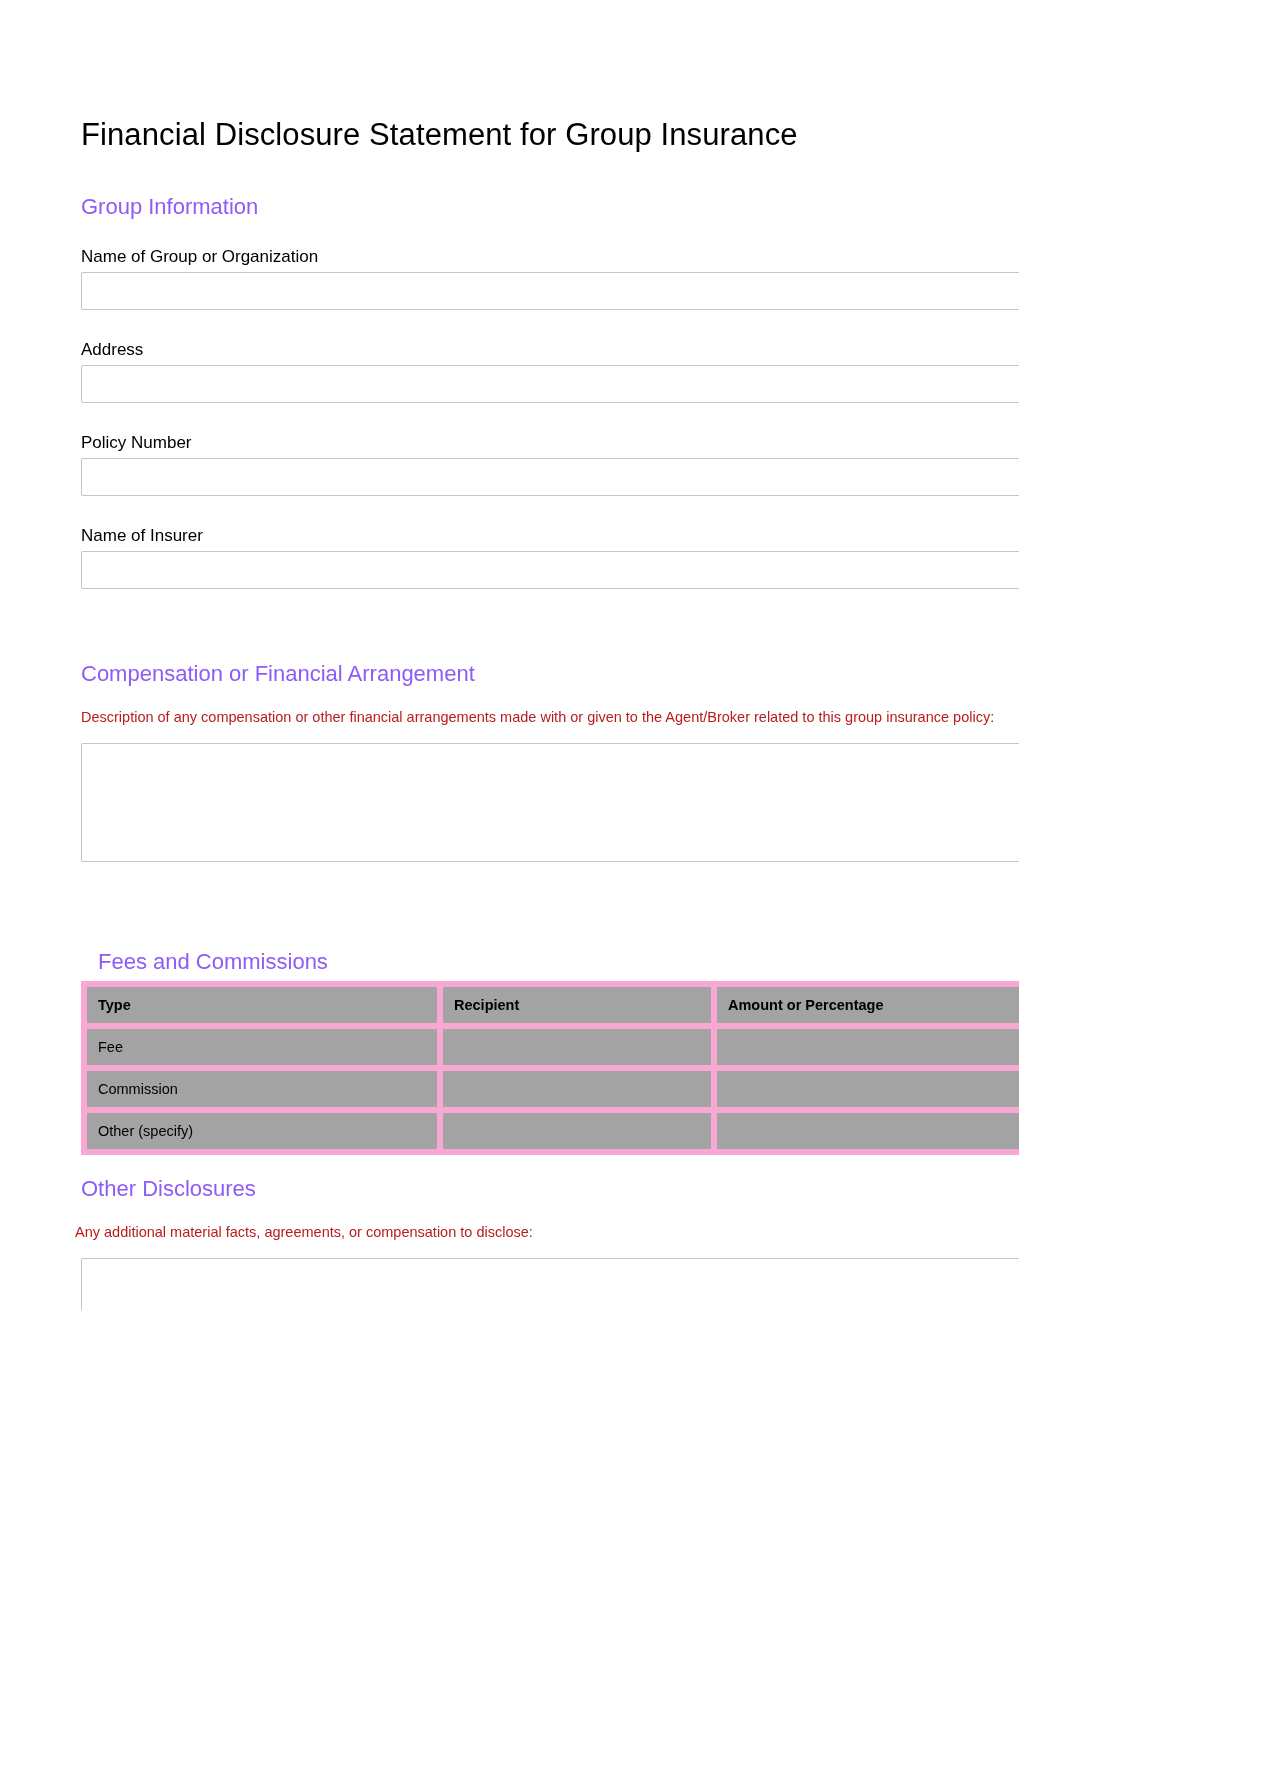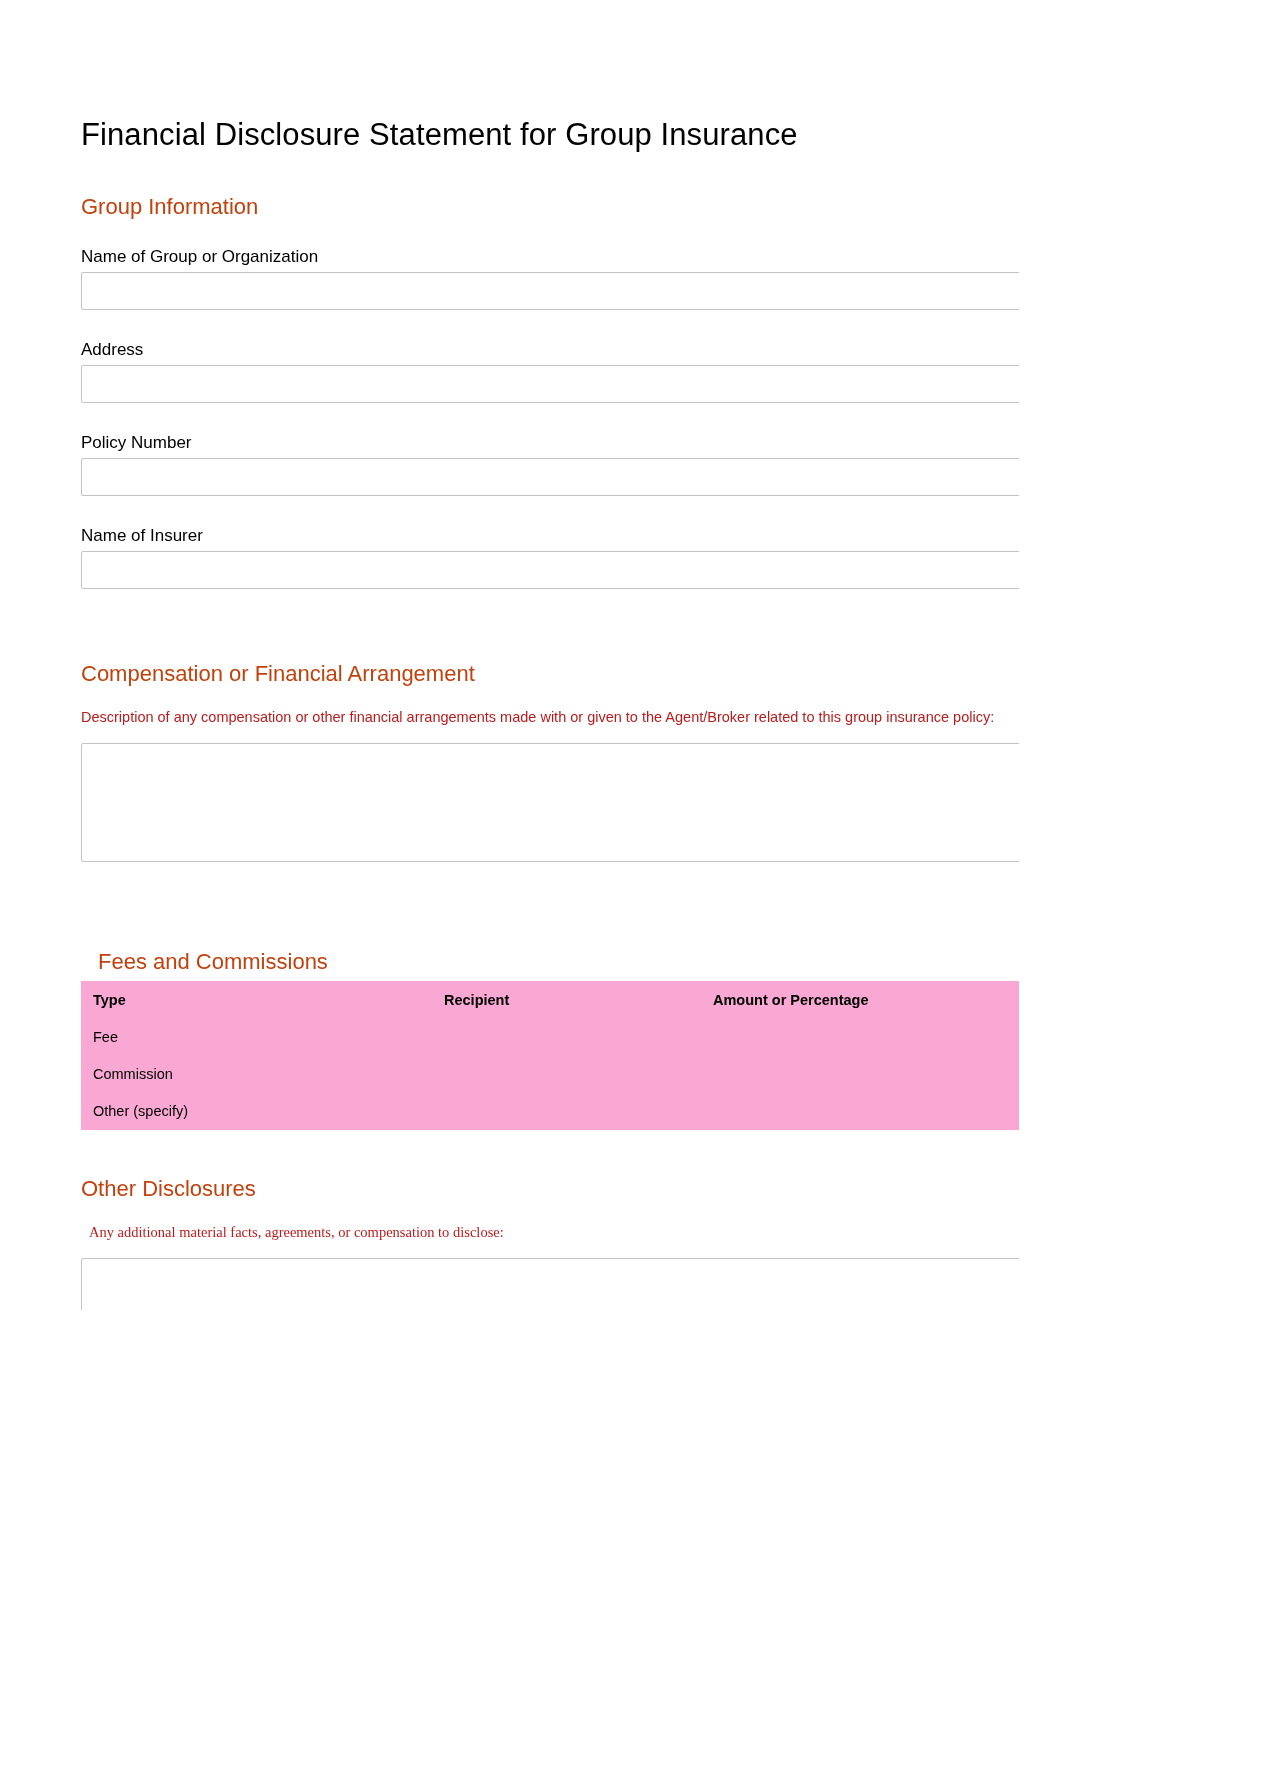--- a/index.html
+++ b/index.html
@@ -42,21 +42,21 @@
     line-height: 1.25;
     margin: 0 0 0 0;
     letter-spacing: 0.1px;
     color: #000;
   }
   .section-heading {
     font-size: 22px;
     font-weight: normal;
     line-height: 1.25;
     margin: 0;
-    color: #c2410c;
+    color: #8b5cf6;
   }
 
   .field-label {
     font-size: 17px;
     line-height: 1.3;
     color: #000;
   }
 
   .text-input {
     display: block;
@@ -95,28 +95,28 @@
     margin: 0;
   }
 
   table.fees {
     border-collapse: collapse;
     width: 1108px;
     table-layout: fixed;
   }
   table.fees th,
   table.fees td {
-    border: 1px solid #f9a8d4;
+    border: 6px solid #f9a8d4;
     text-align: left;
     vertical-align: middle;
     font-size: 14.5px;
     padding: 9px 11px;
     height: 18px;
     color: #000;
-    background: #f9a8d4;
+    background: #a3a3a3;
   }
   table.fees th {
     font-weight: bold;
   }
   .col-type    { width: 328px; }
   .col-recip   { width: 246px; }
   .col-amount  { width: 534px; }
 
   
   .abs { position: absolute; }
@@ -175,18 +175,18 @@
             <td>Other (specify)</td>
             <td></td>
             <td></td>
           </tr>
         </tbody>
       </table>
     </div>
 
     <h2 class="section-heading abs" style="left:81px; top:1175px;text-align:center;">Other Disclosures</h2>
 
-    <p class="para abs" style="left:89px; top:1223px; width:1110px;font-family:Liberation Serif, serif;">Any additional material facts, agreements, or compensation to disclose:</p>
+    <p class="para abs" style="left:75px; top:1223px; width:1110px;">Any additional material facts, agreements, or compensation to disclose:</p>
 
     <textarea class="text-area abs" style="left: 81px; top: 1258px; height: 119px;" placeholder=""></textarea>
 
   </div>
 </div>
 
 </body></html>

